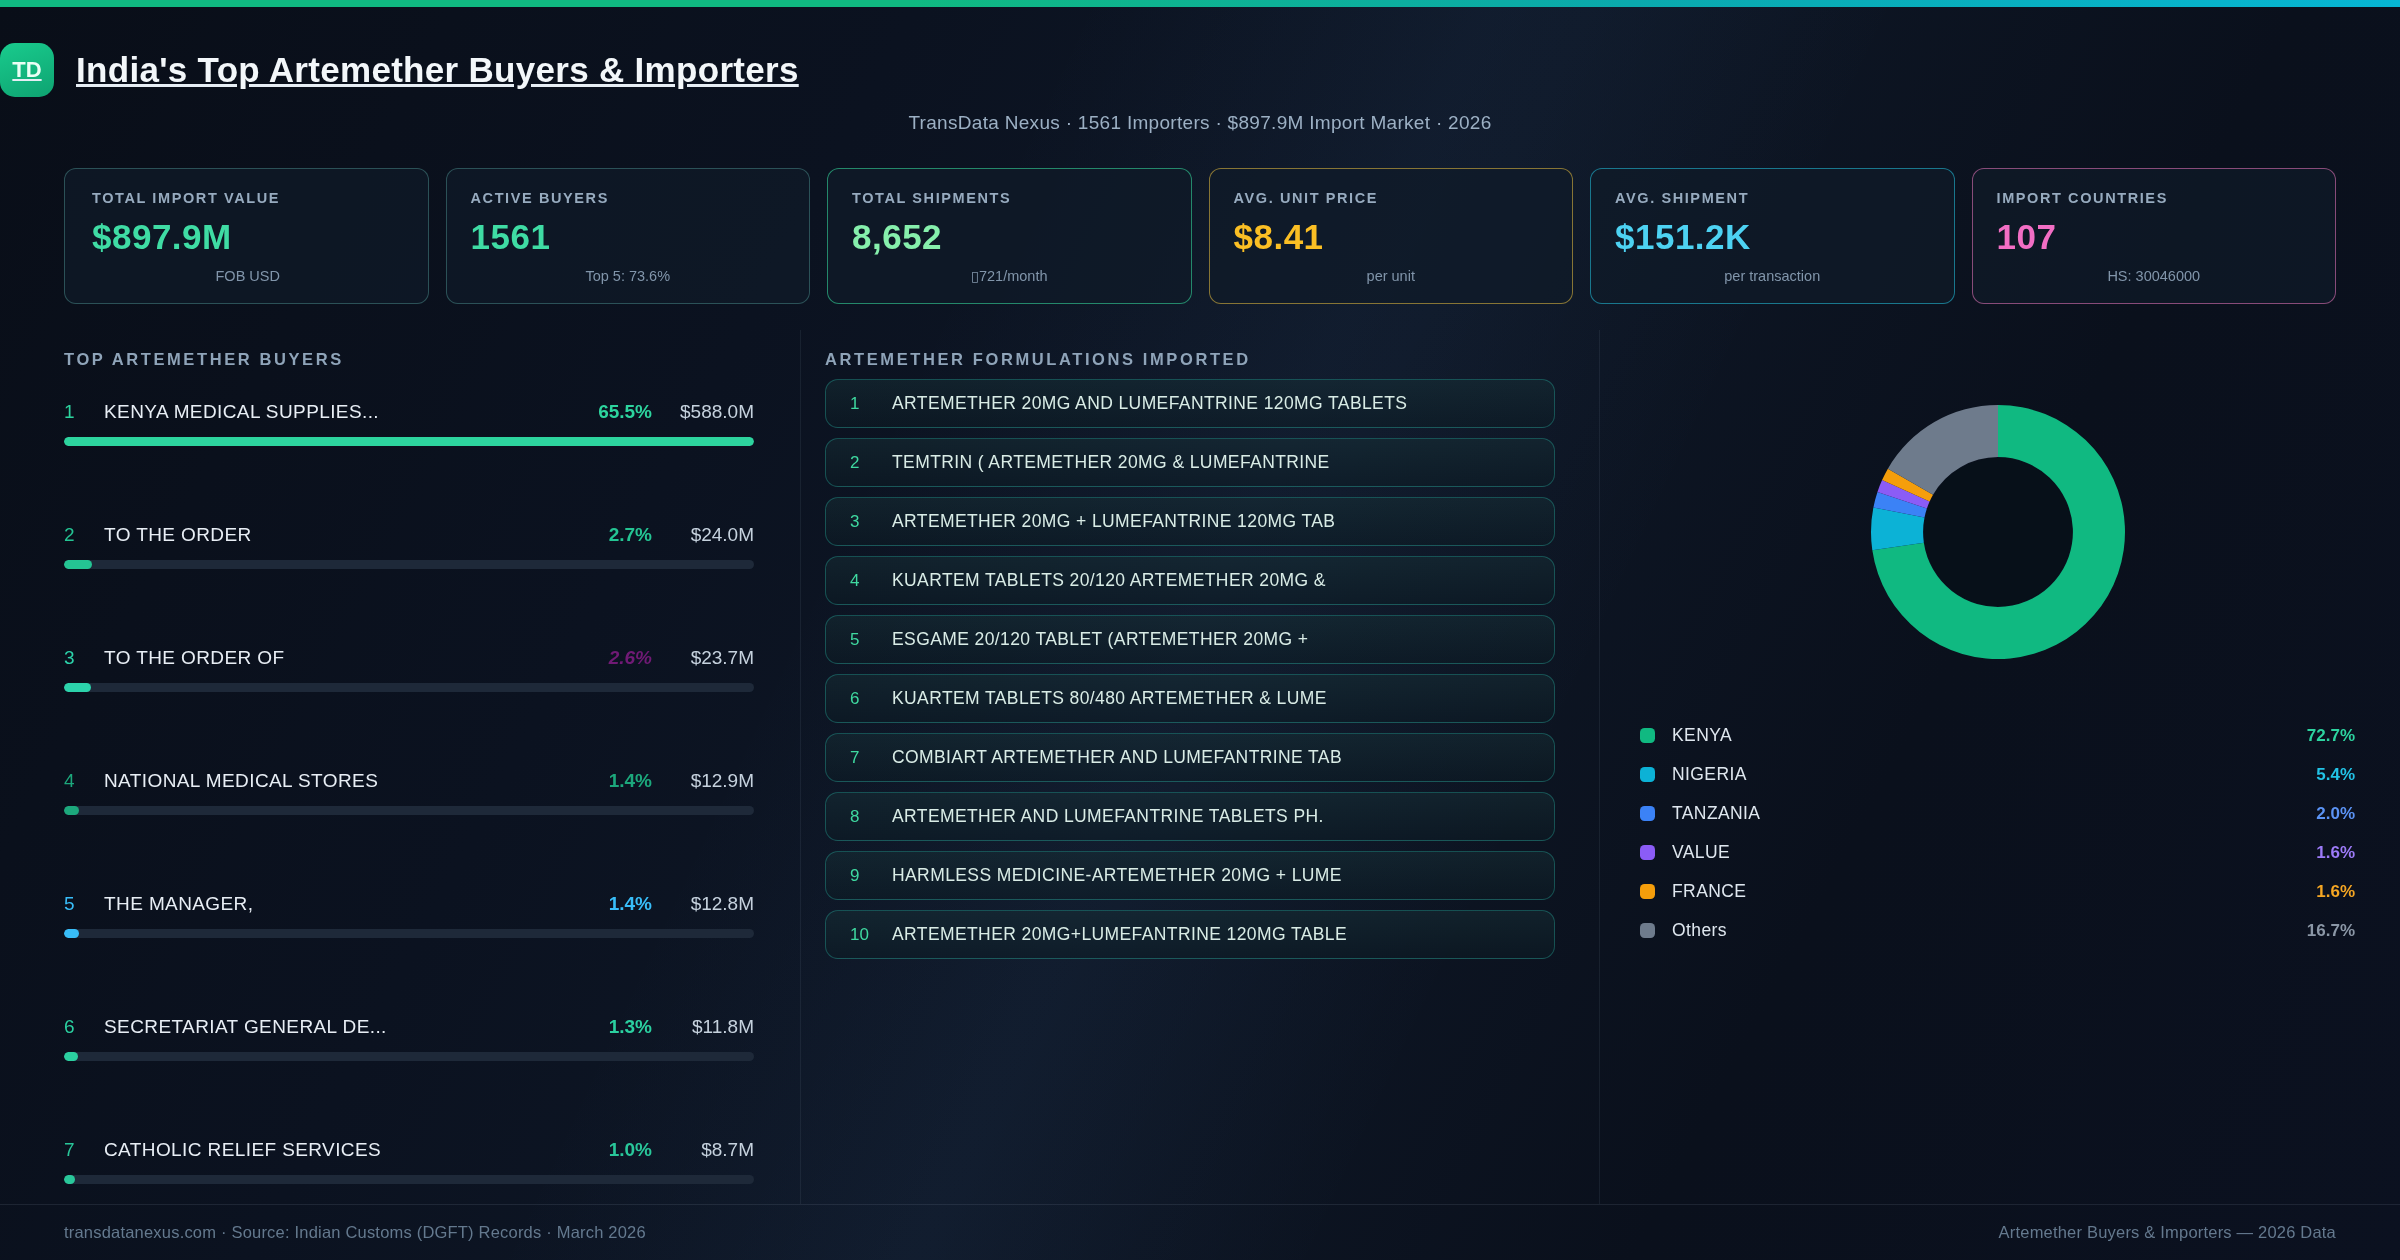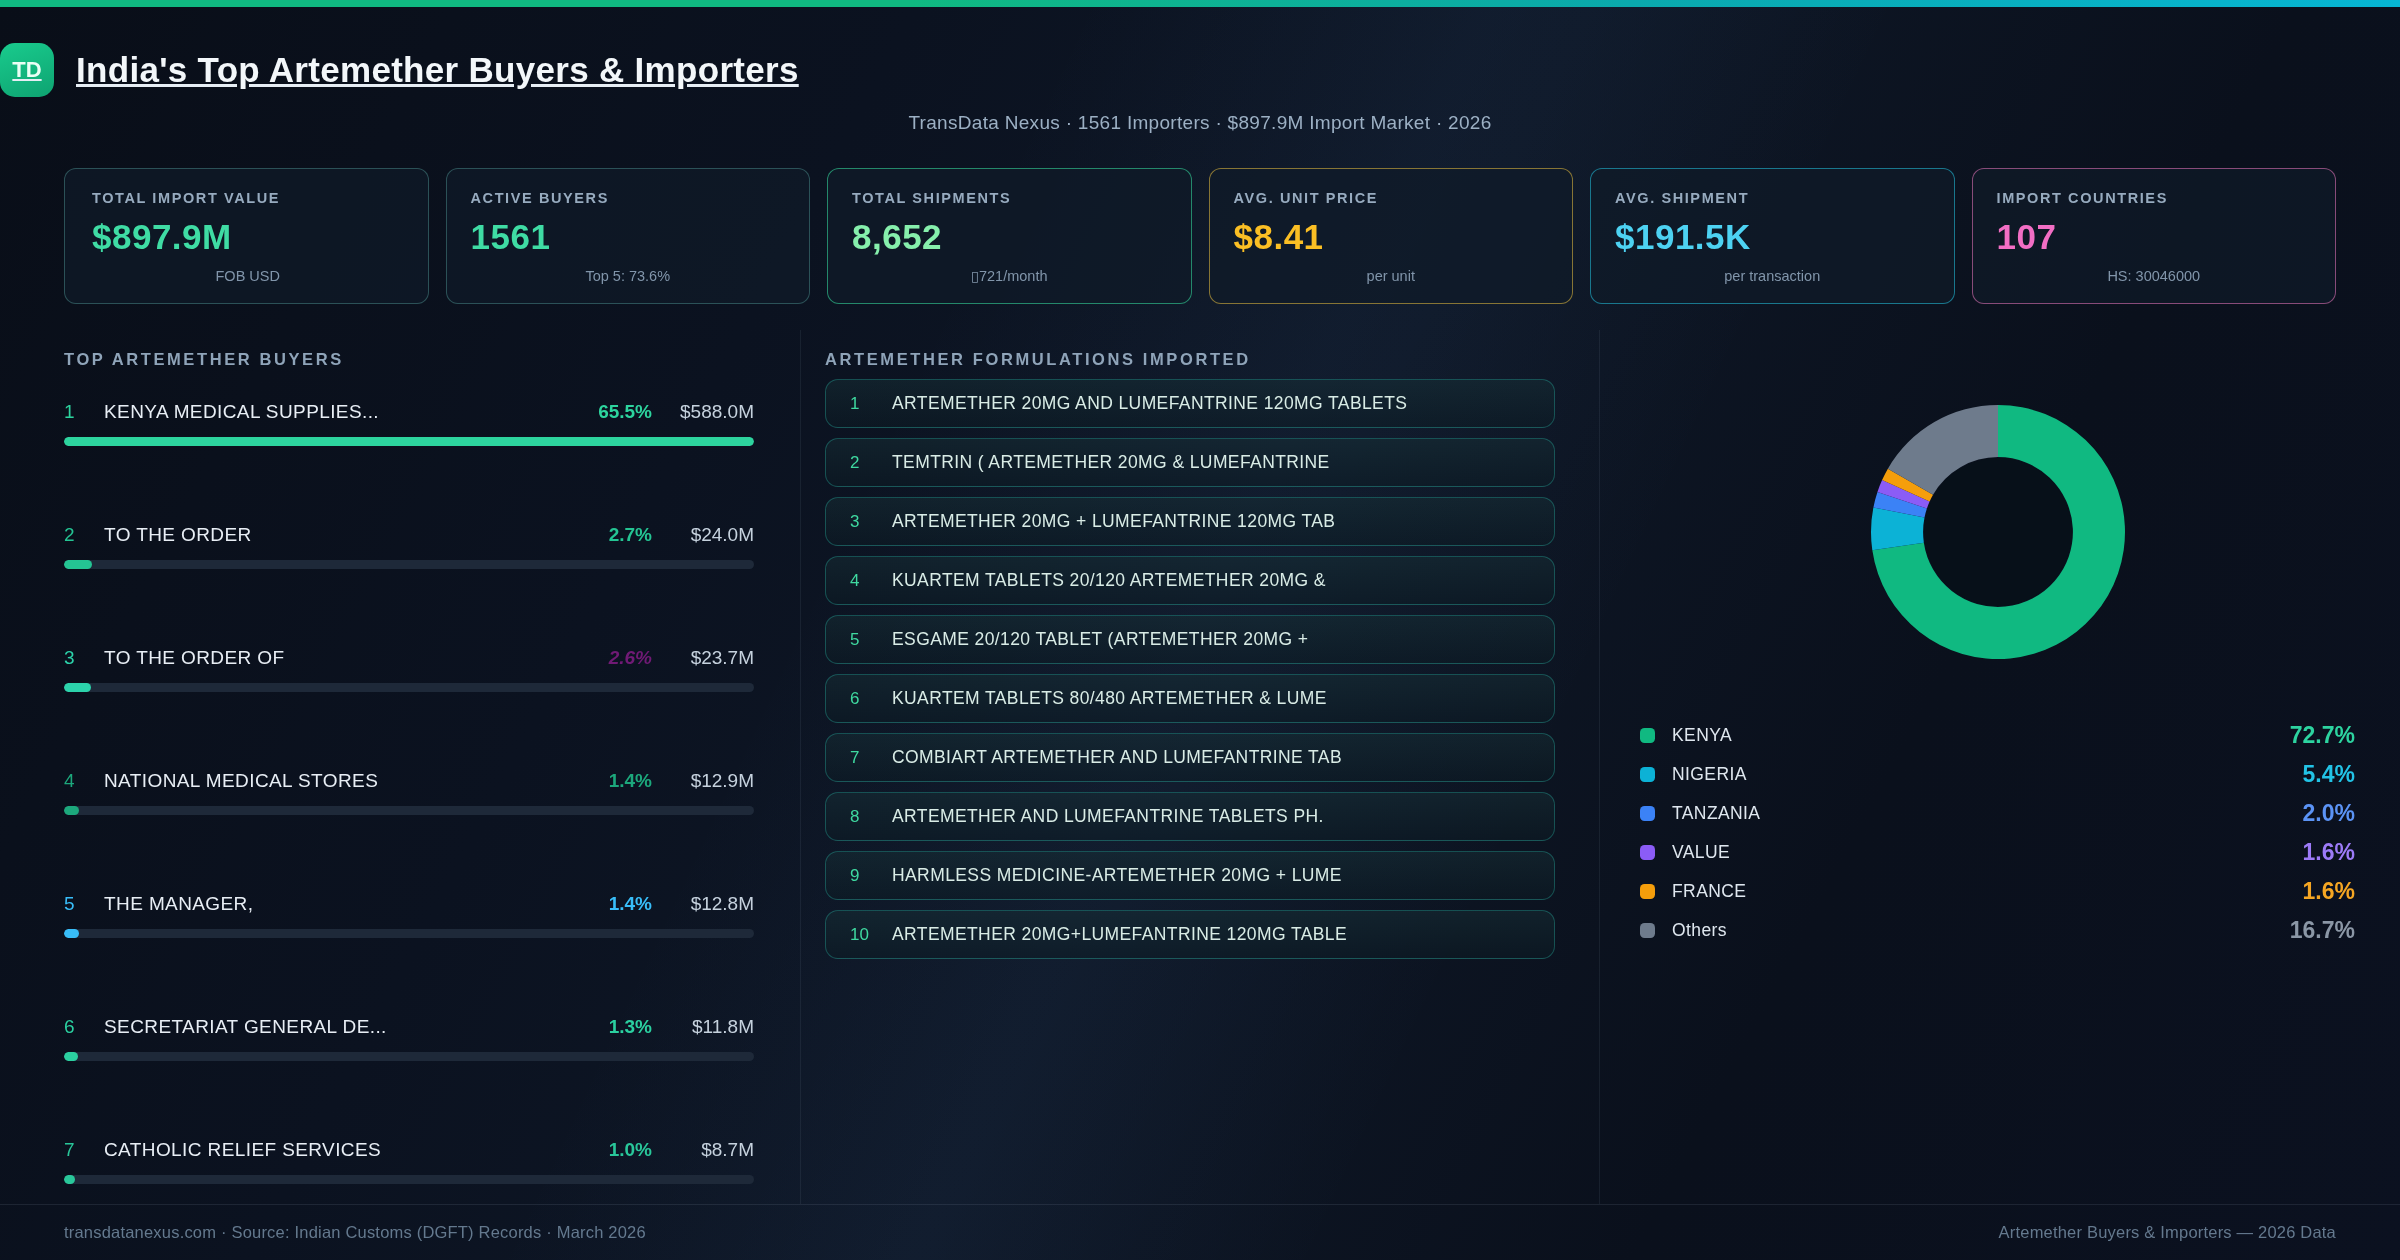--- a/index.html
+++ b/index.html
@@ -54,21 +54,21 @@
     display:flex; align-items:center; padding:0 20px 0 24px; margin-top:10px; }
   .pill:first-of-type { margin-top:32px; }
   .pill-num  { color:#3fd9a0; font-size:17px; width:42px; flex:none; }
   .pill-text { color:#d9ece6; font-size:17.5px; letter-spacing:.4px; white-space:nowrap; }
 
   .donut-wrap { margin-top:42px; text-align:center; }
   .legend { margin-top:40px; }
   .legend-row { display:flex; align-items:center; height:39px; }
   .lswatch { width:15px; height:15px; border-radius:4.5px; margin-right:17px; flex:none; }
   .llabel  { font-size:17.5px; color:#dfe7ef; letter-spacing:.4px; }
-  .lvalue  { margin-left:auto; font-size:23px; font-weight:600; }
+  .lvalue  { margin-left:auto; font-size:17px; font-weight:600; }
 
   .footer { position:absolute; left:0; right:0; bottom:0; height:56px;
     border-top:1px solid rgba(148,163,184,.14);
     display:flex; align-items:center; justify-content:space-between;
     padding:0 64px; font-size:16.5px; color:#64798e; letter-spacing:.2px; }
 </style>
 </head>
 <body>
 
 <div class="topbar" style="background: linear-gradient(90deg, rgb(16, 185, 129) 0%, rgb(16, 185, 129) 38%, rgb(10, 169, 173) 68%, rgb(6, 182, 212) 100%);"></div>
@@ -97,21 +97,21 @@
     <div class="card-value" style="color: rgb(134, 239, 172);">8,652</div>
     <div class="card-sub">▯721/month</div>
   </div>
   <div class="card" style="border-color: rgba(202, 168, 60, 0.65);">
     <div class="card-label">AVG. UNIT PRICE</div>
     <div class="card-value" style="color: rgb(251, 191, 36);">$8.41</div>
     <div class="card-sub">per unit</div>
   </div>
   <div class="card" style="border-color: rgba(34, 184, 212, 0.6);">
     <div class="card-label">AVG. SHIPMENT</div>
-    <div class="card-value" style="color: rgb(77, 210, 242);">$191.5K</div>
+    <div class="card-value" style="color: rgb(77, 210, 242);">$151.2K</div>
     <div class="card-sub">per transaction</div>
   </div>
   <div class="card" style="border-color: rgba(219, 112, 178, 0.6);">
     <div class="card-label">IMPORT COUNTRIES</div>
     <div class="card-value" style="color: rgb(242, 110, 196);">107</div>
     <div class="card-sub">HS: 30046000</div>
   </div>
 </div>
 
 <div class="main">

